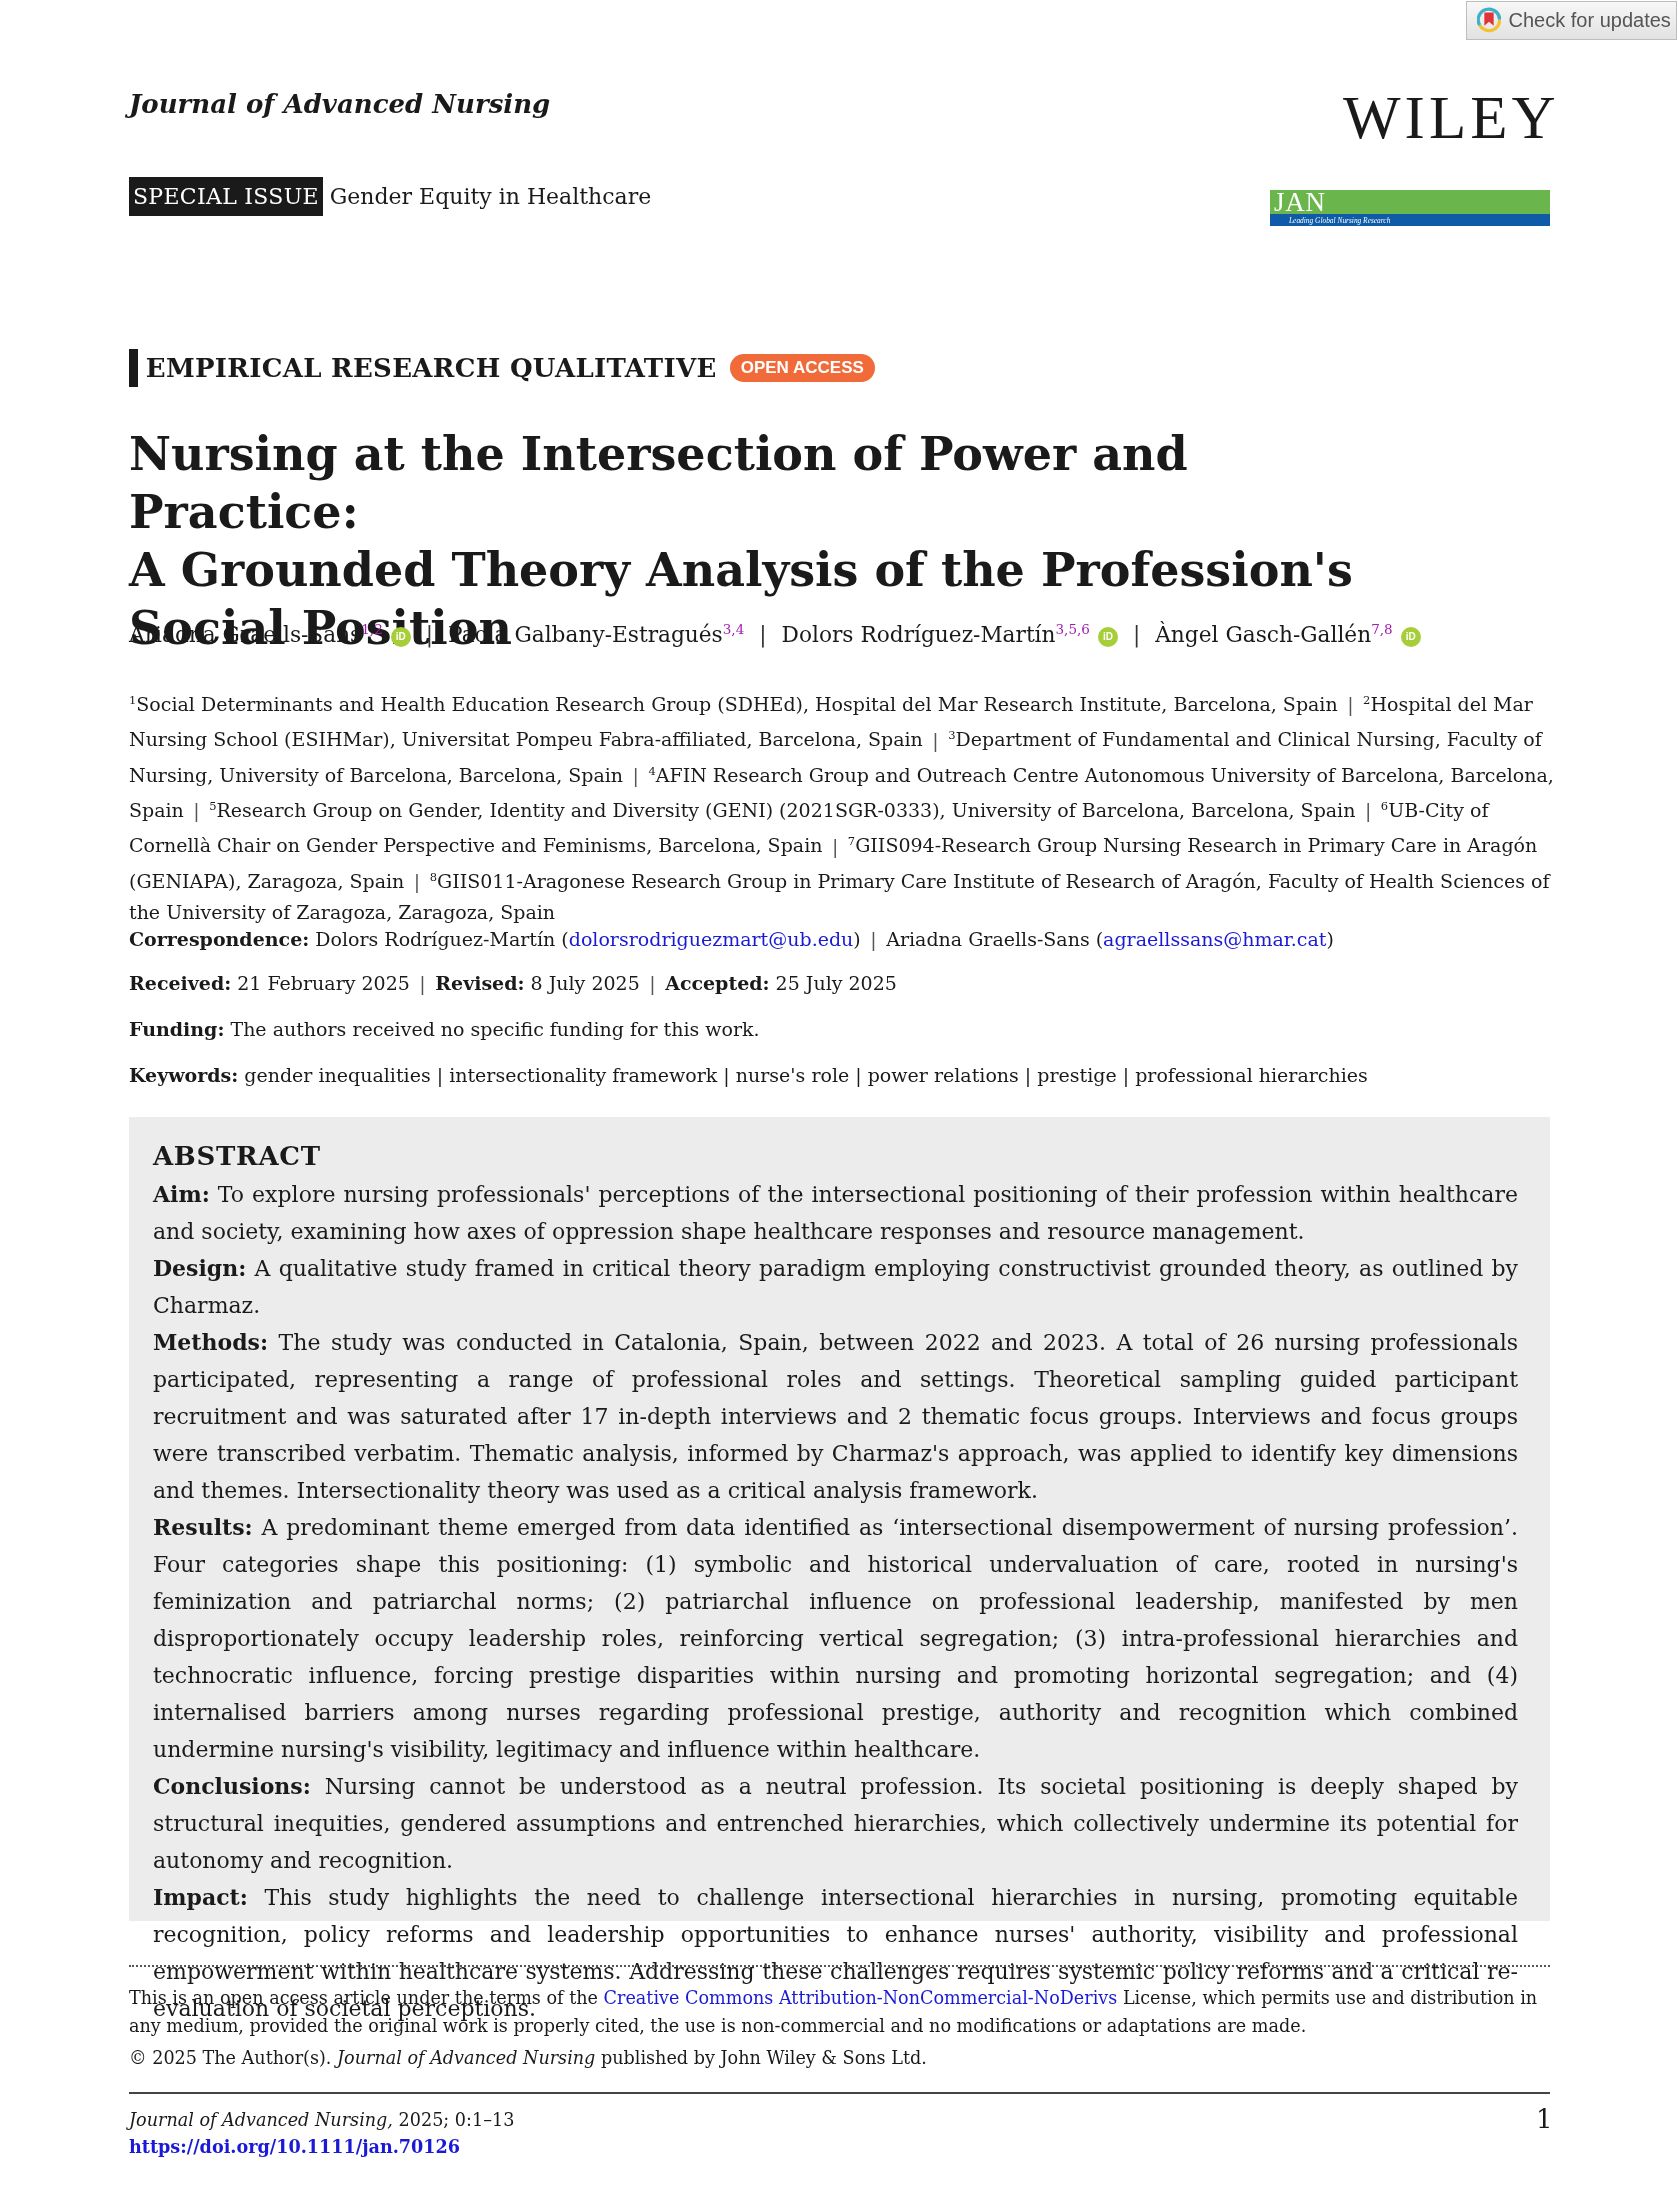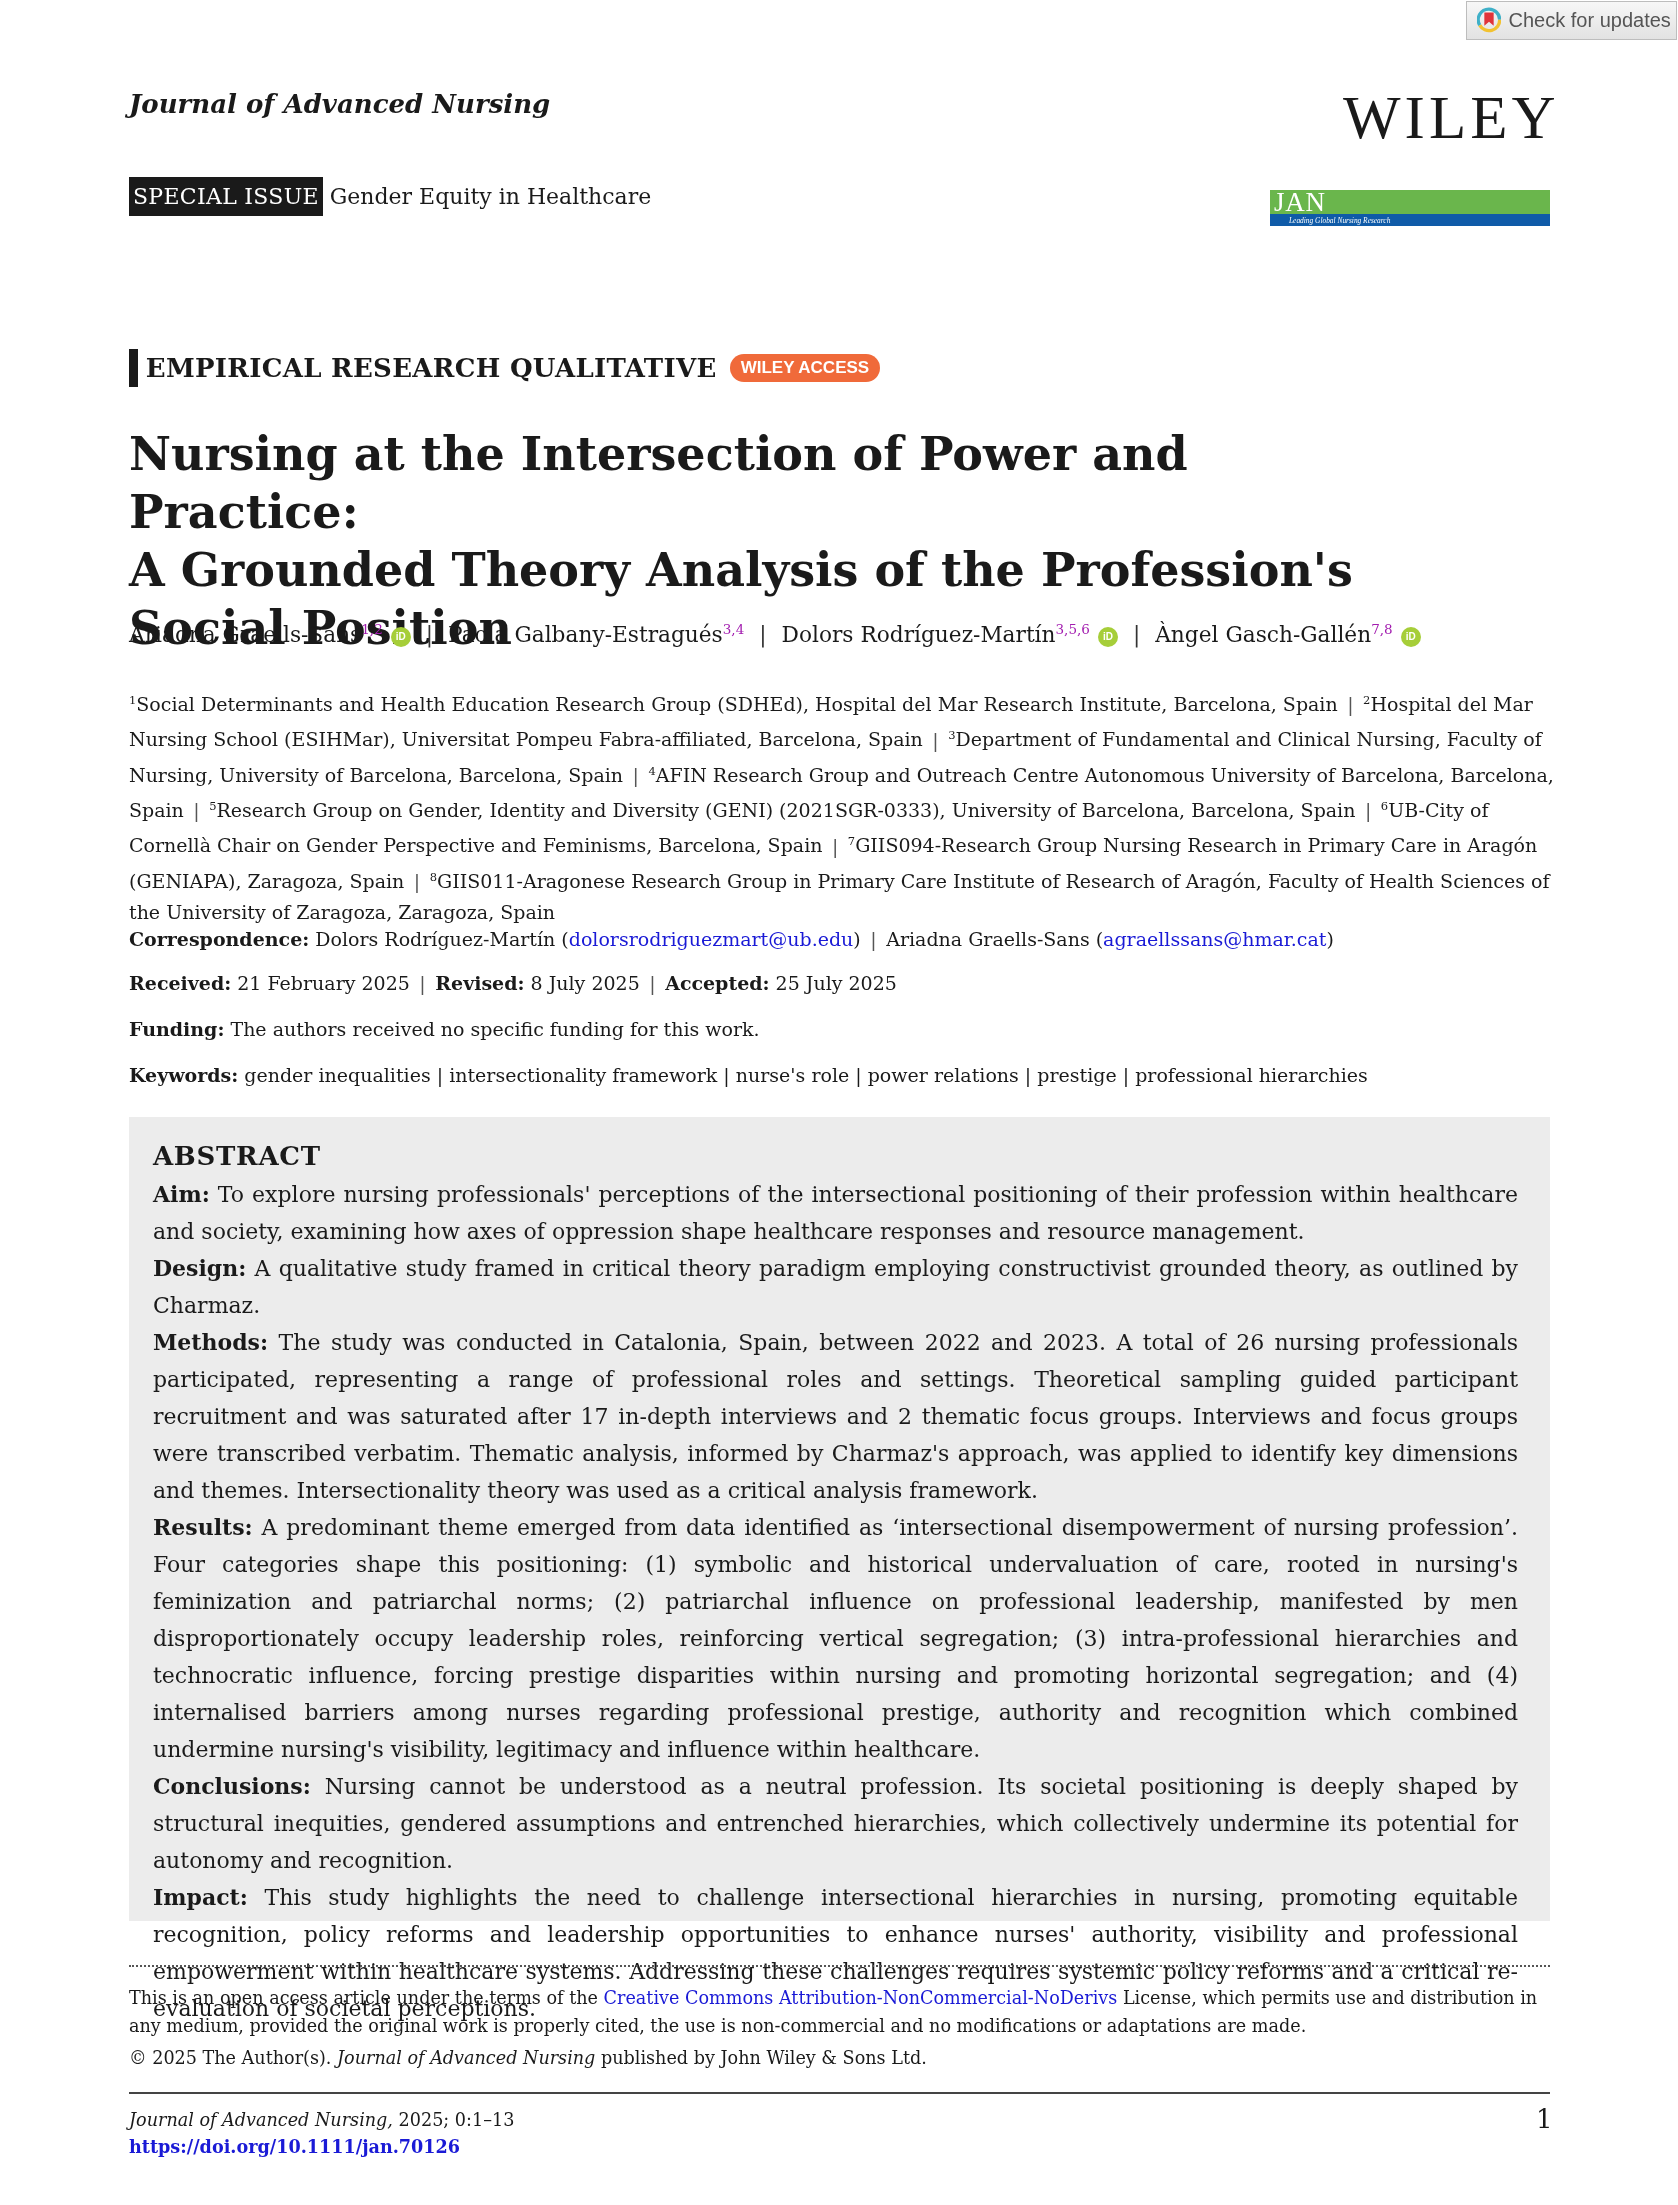--- a/index.html
+++ b/index.html
@@ -90,21 +90,21 @@
 <div class="abs jan">
   <div class="jan-green"></div>
   <div class="jan-blue"></div>
   <span class="jan-letters">JAN</span>
   <span class="jan-tag">Leading Global Nursing Research</span>
 </div>
 
 <div class="abs article-type">
   <span class="type-bar"></span>
   <span class="type-label">EMPIRICAL RESEARCH QUALITATIVE</span>
-  <span class="oa-badge">WILEY ACCESS</span>
+  <span class="oa-badge">OPEN ACCESS</span>
 </div>
 
 <div class="abs title">
   <div>Nursing at the Intersection of Power and Practice:</div>
   <div>A Grounded Theory Analysis of the Profession's</div>
   <div>Social Position</div>
 </div>
 
 <div class="abs authors">
   <span><span>Ariadna Graells-Sans</span><sup>1,2</sup></span>

